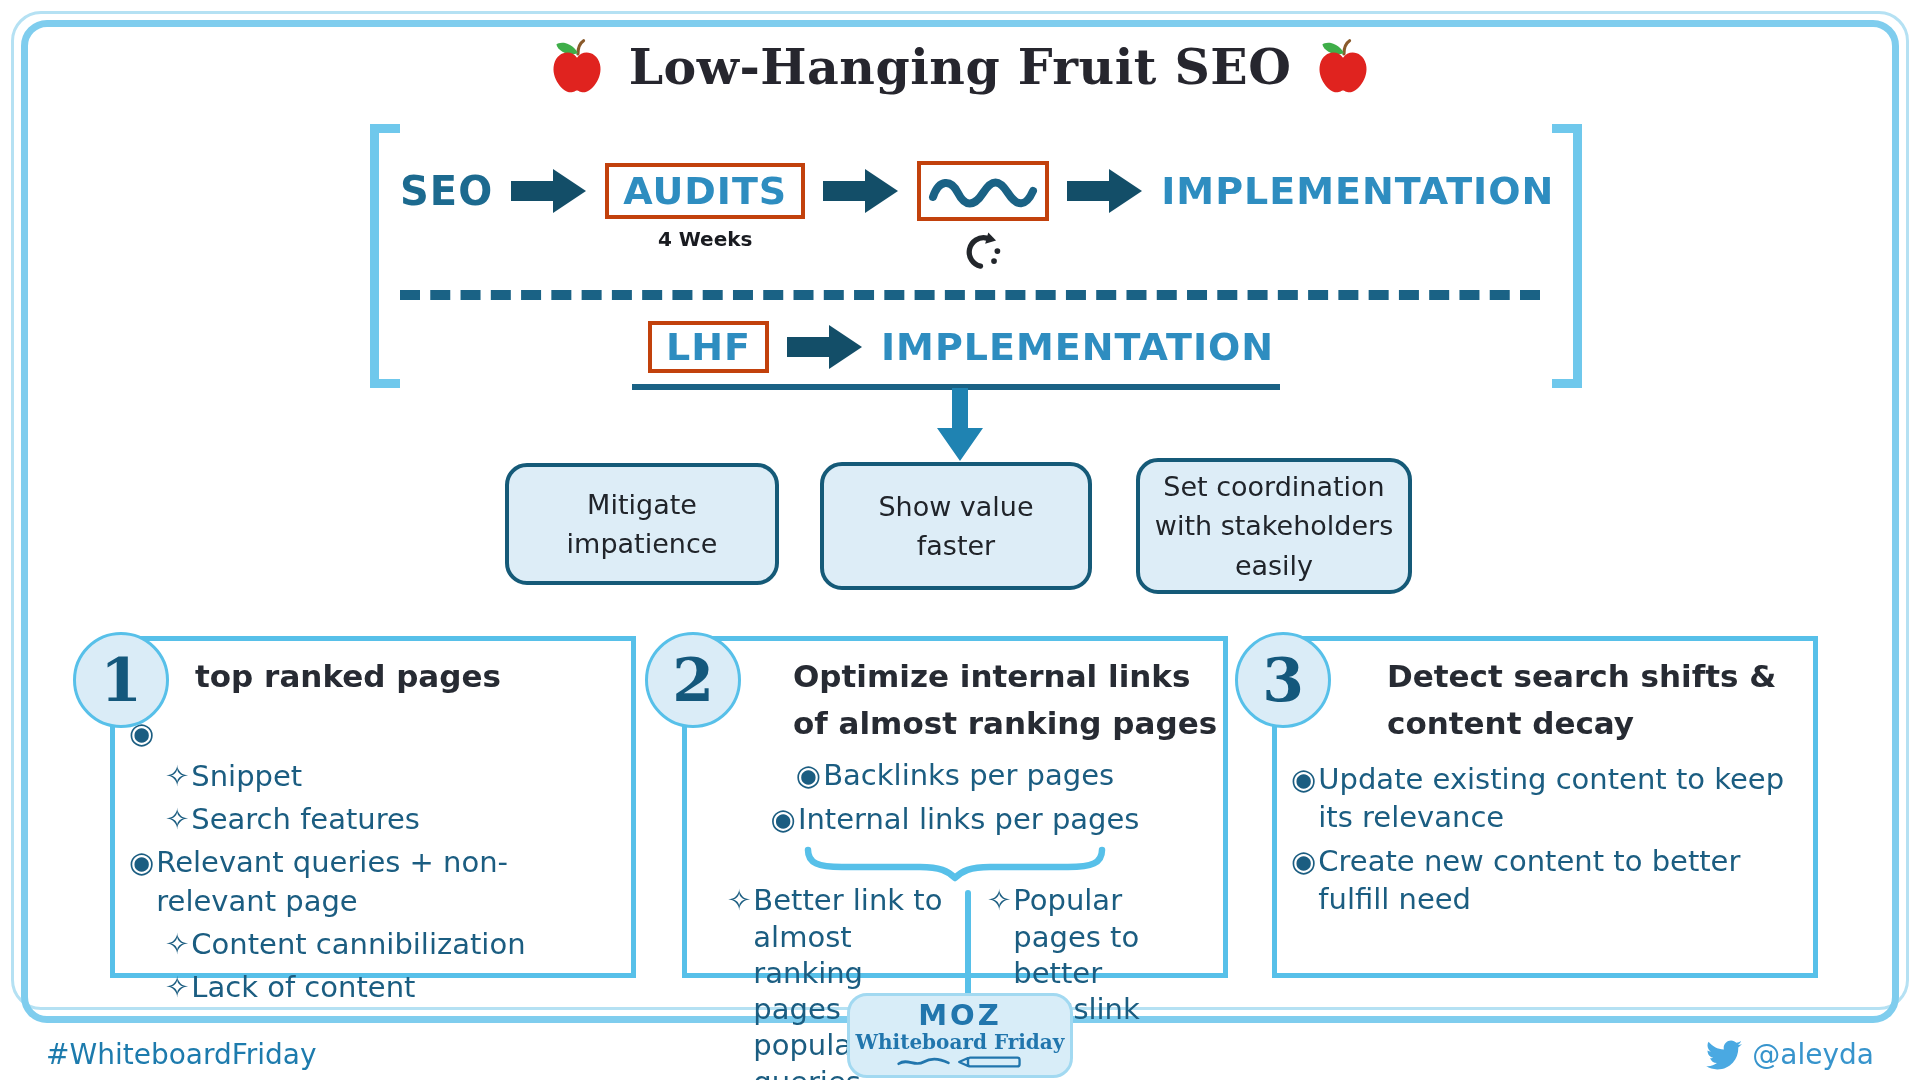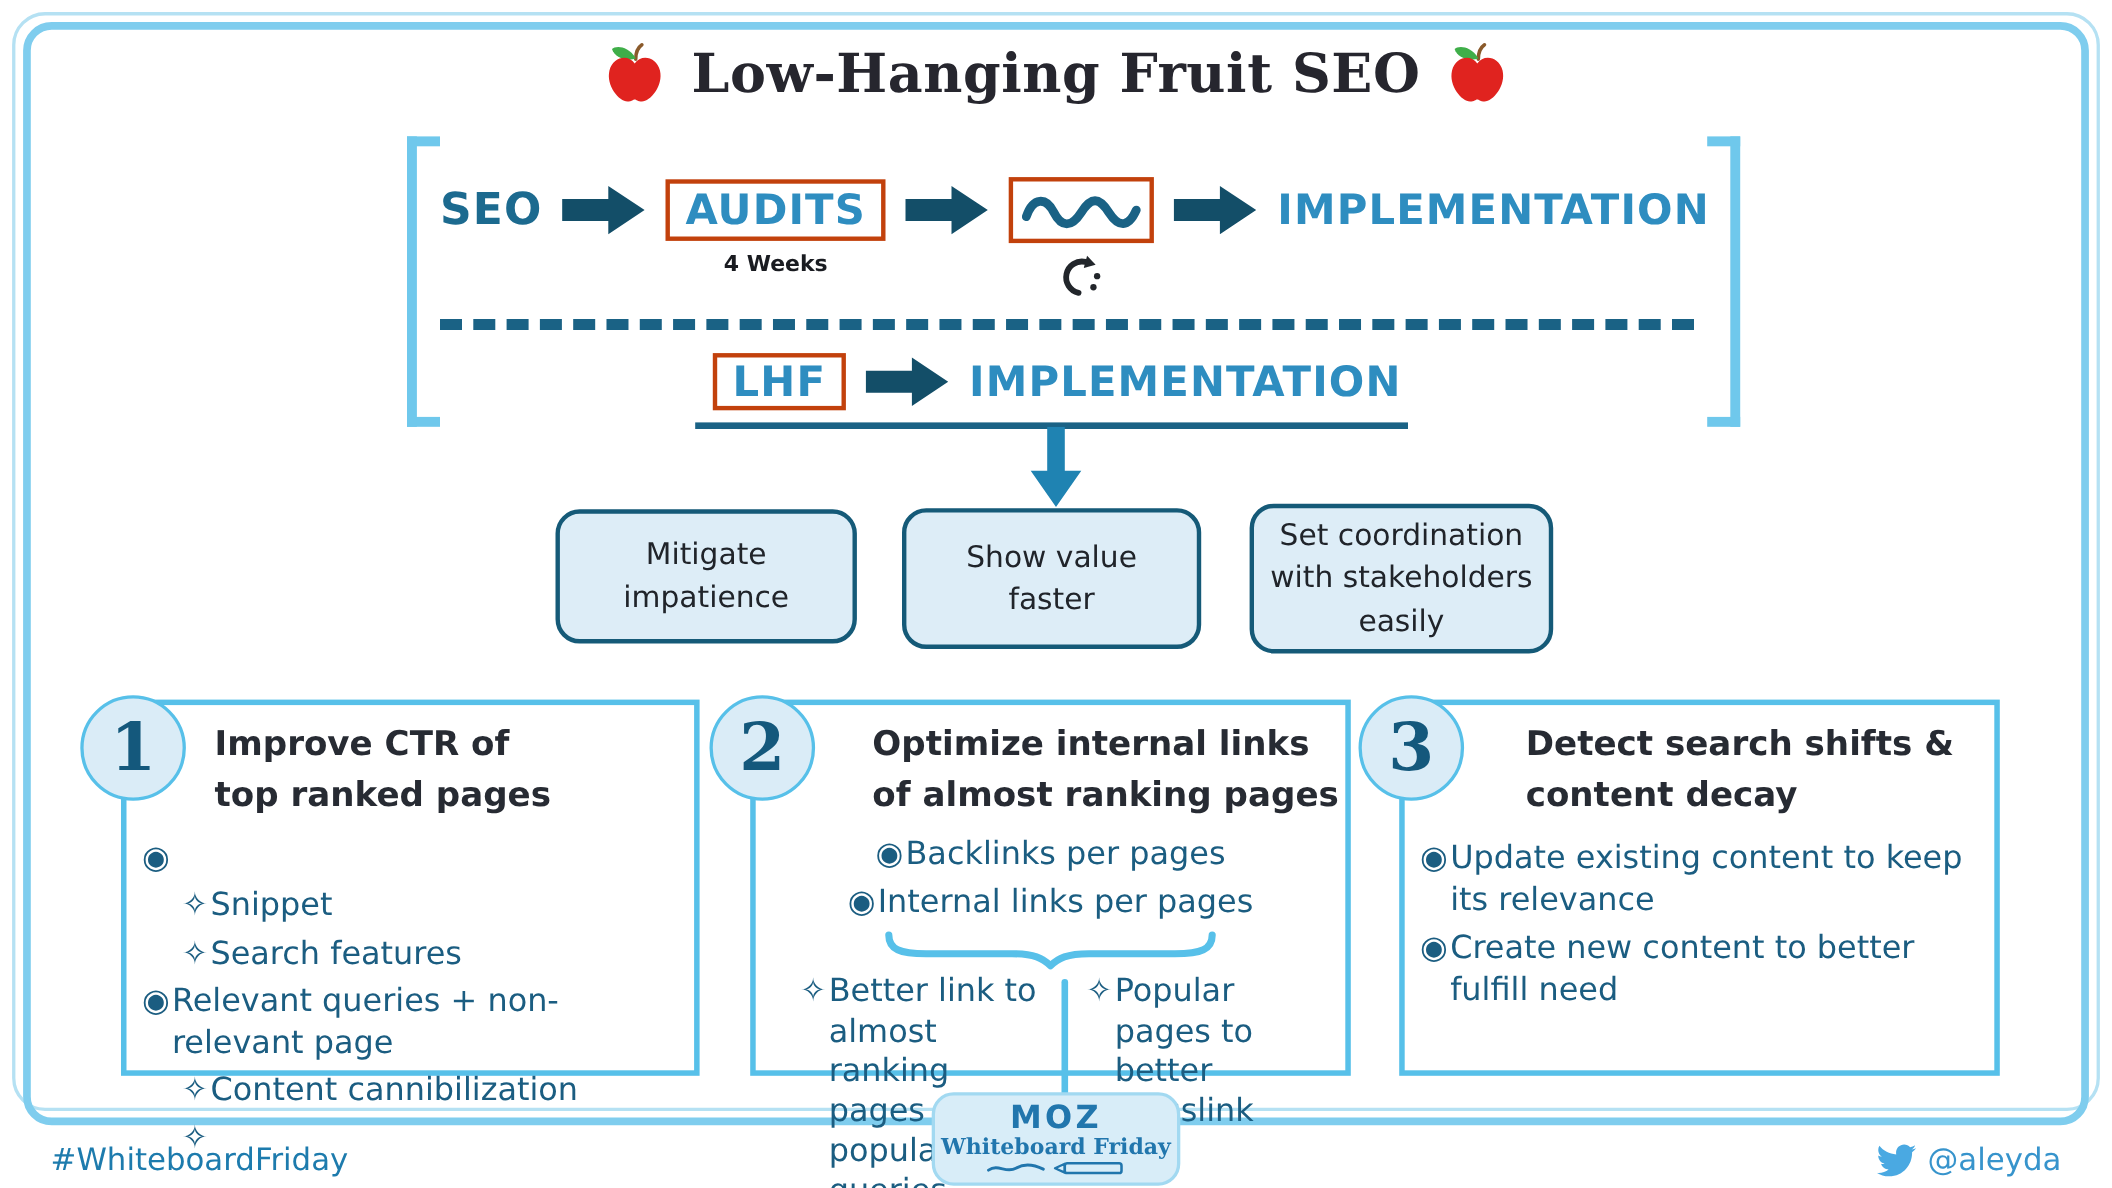--- a/index.html
+++ b/index.html
@@ -178,21 +178,20 @@
     <polygon points="16,0 32,0 32,40 47,40 24,73 1,40 16,40"></polygon>
   </svg>
 
   <div class="benefit b1">Mitigate impatience</div>
   <div class="benefit b2">Show value faster</div>
   <div class="benefit b3">Set coordination with stakeholders easily</div>
 
   <div class="section sec-1">
     <div class="num-circle">1</div>
     <div class="sec-head">
-      <div>Improve CTR of</div>
       <div>top ranked pages</div>
     </div>
     <div class="sec-list">
       <div class="li">
         <span class="glyph">◉</span>
       </div>
       <div class="li sub">
         <span class="glyph">✧</span>
         <span>Snippet</span>
       </div>
@@ -203,20 +202,21 @@
       <div class="li">
         <span class="glyph">◉</span>
         <span>Relevant queries + non-relevant page</span>
       </div>
       <div class="li sub">
         <span class="glyph">✧</span>
         <span>Content cannibilization</span>
       </div>
       <div class="li sub">
         <span class="glyph">✧</span>
+        <span>Lack of content</span>
       </div>
     </div>
   </div>
 
   <div class="section sec-2">
     <div class="num-circle">2</div>
     <div class="sec-head">
       <div>Optimize internal links</div>
       <div>of almost ranking pages</div>
     </div>

